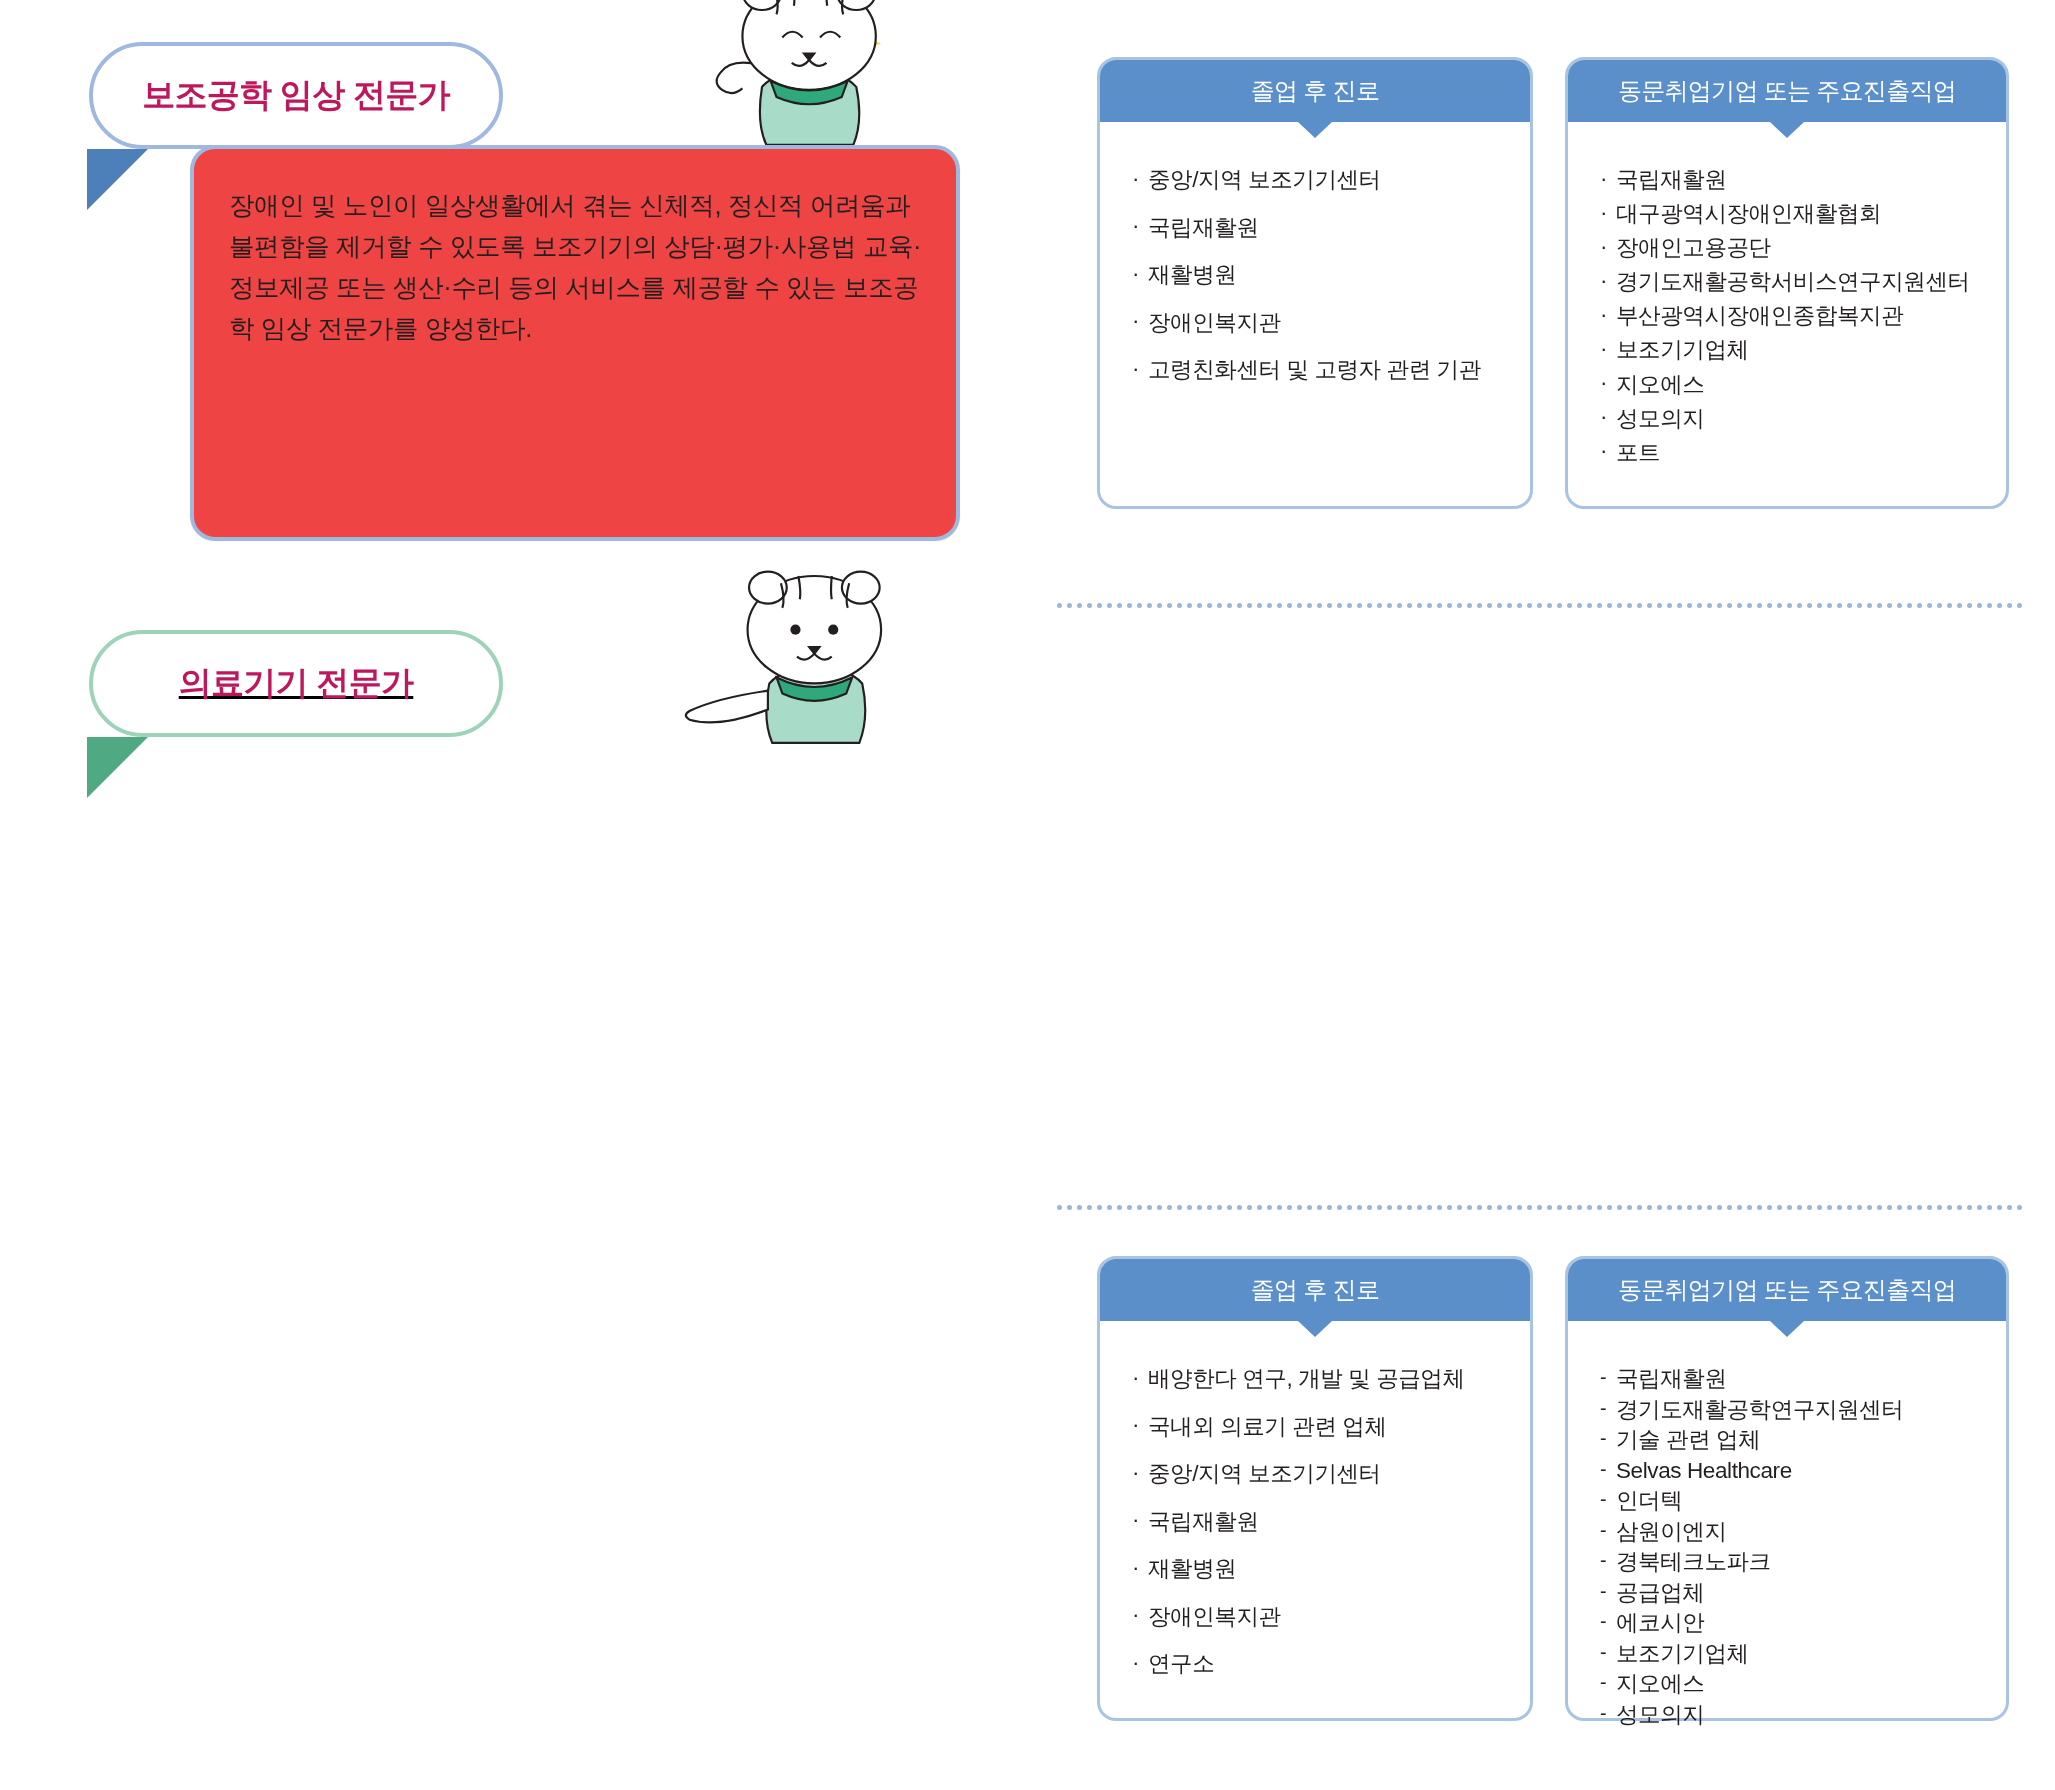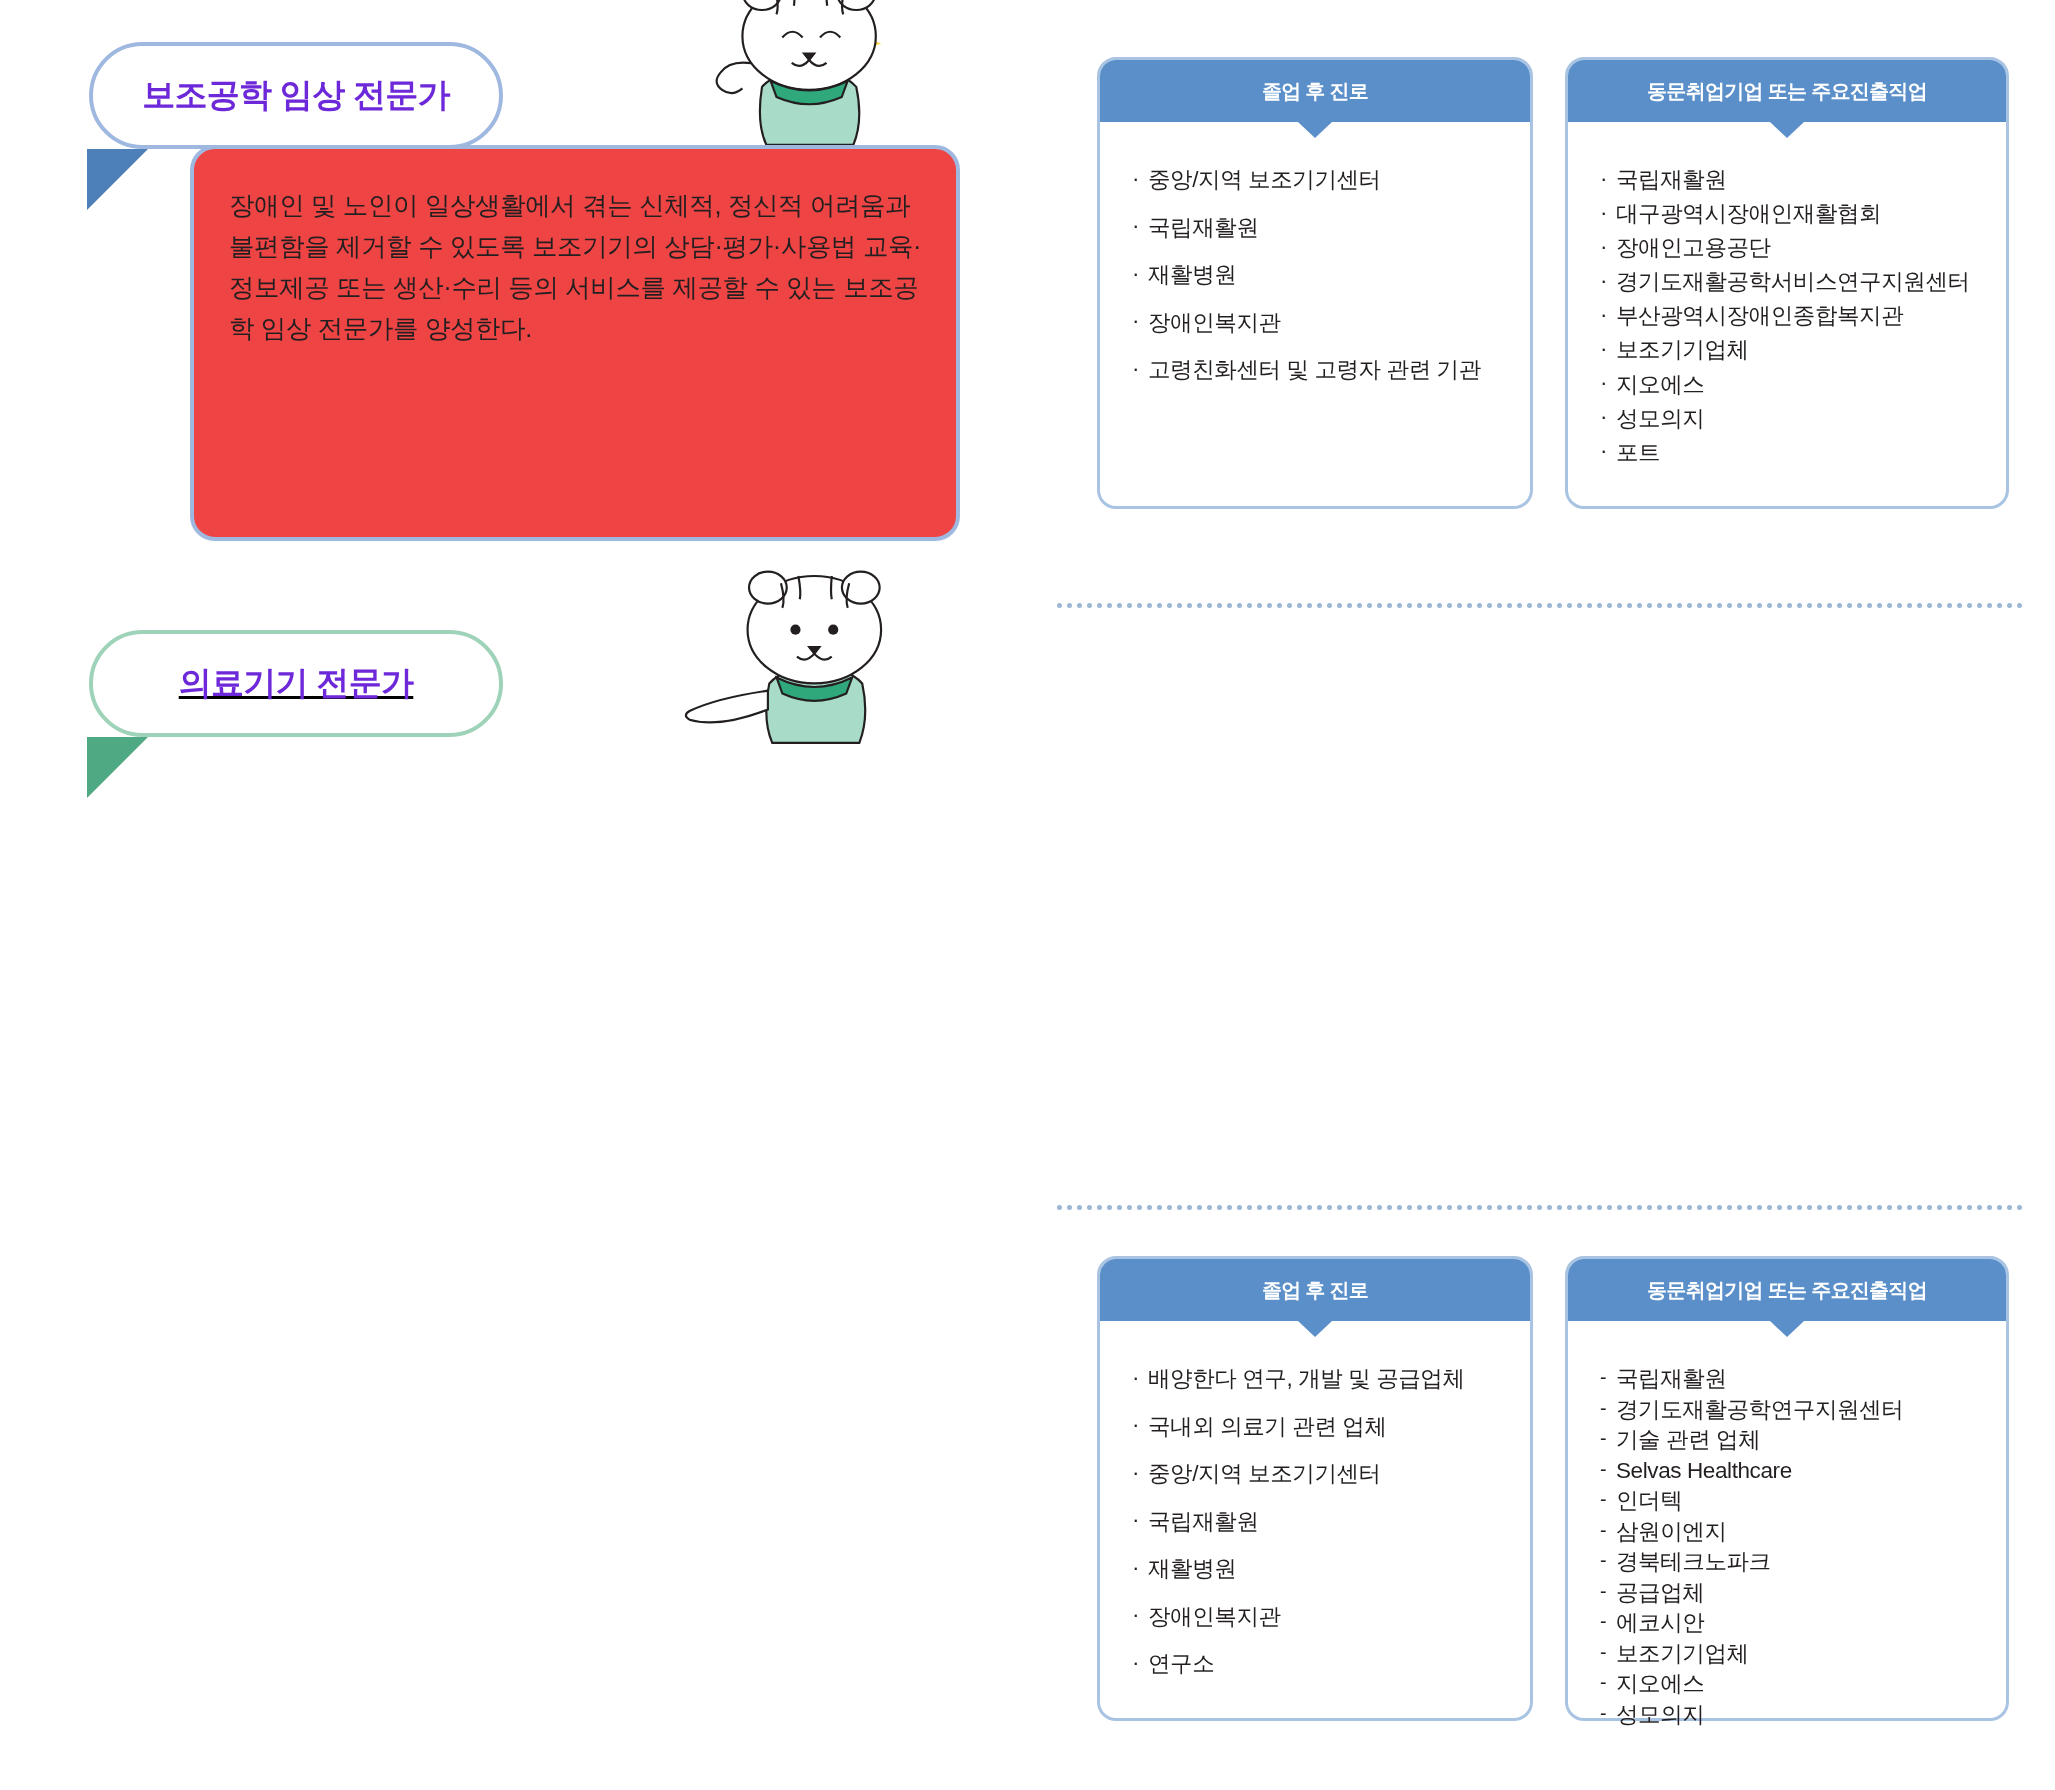--- a/index.html
+++ b/index.html
@@ -67,21 +67,21 @@
     background: #ffffff;
     display: flex;
     align-items: center;
     justify-content: center;
     z-index: 5;
   }
   .title-pill.green { border-color: #9ed3b9; }
   .title-pill span {
     font-size: 33px;
     font-weight: bold;
-    color: #6d28d9;
+    color: #be185d;
     letter-spacing: -0.7px;
   }
 
   
   .pill-tail {
     position: absolute;
     width: 0; height: 0;
     z-index: 4;
   }
 
@@ -100,22 +100,22 @@
     left: 0; top: 0;
     width: 100%;
     height: 62px;
     background: #5b8fc9;
     border-radius: 16px 16px 0 0;
     display: flex;
     align-items: center;
     justify-content: center;
   }
   .card-header span {
-    font-size: 20px;
-    font-weight: bold;
+    font-size: 24px;
+    font-weight: normal;
     color: #ffffff;
     letter-spacing: -0.7px;
   }
   .header-notch {
     position: absolute;
     top: 62px;
     left: 50%;
     transform: translateX(-50%);
     width: 0; height: 0;
     border-left: 17.4px solid transparent;

